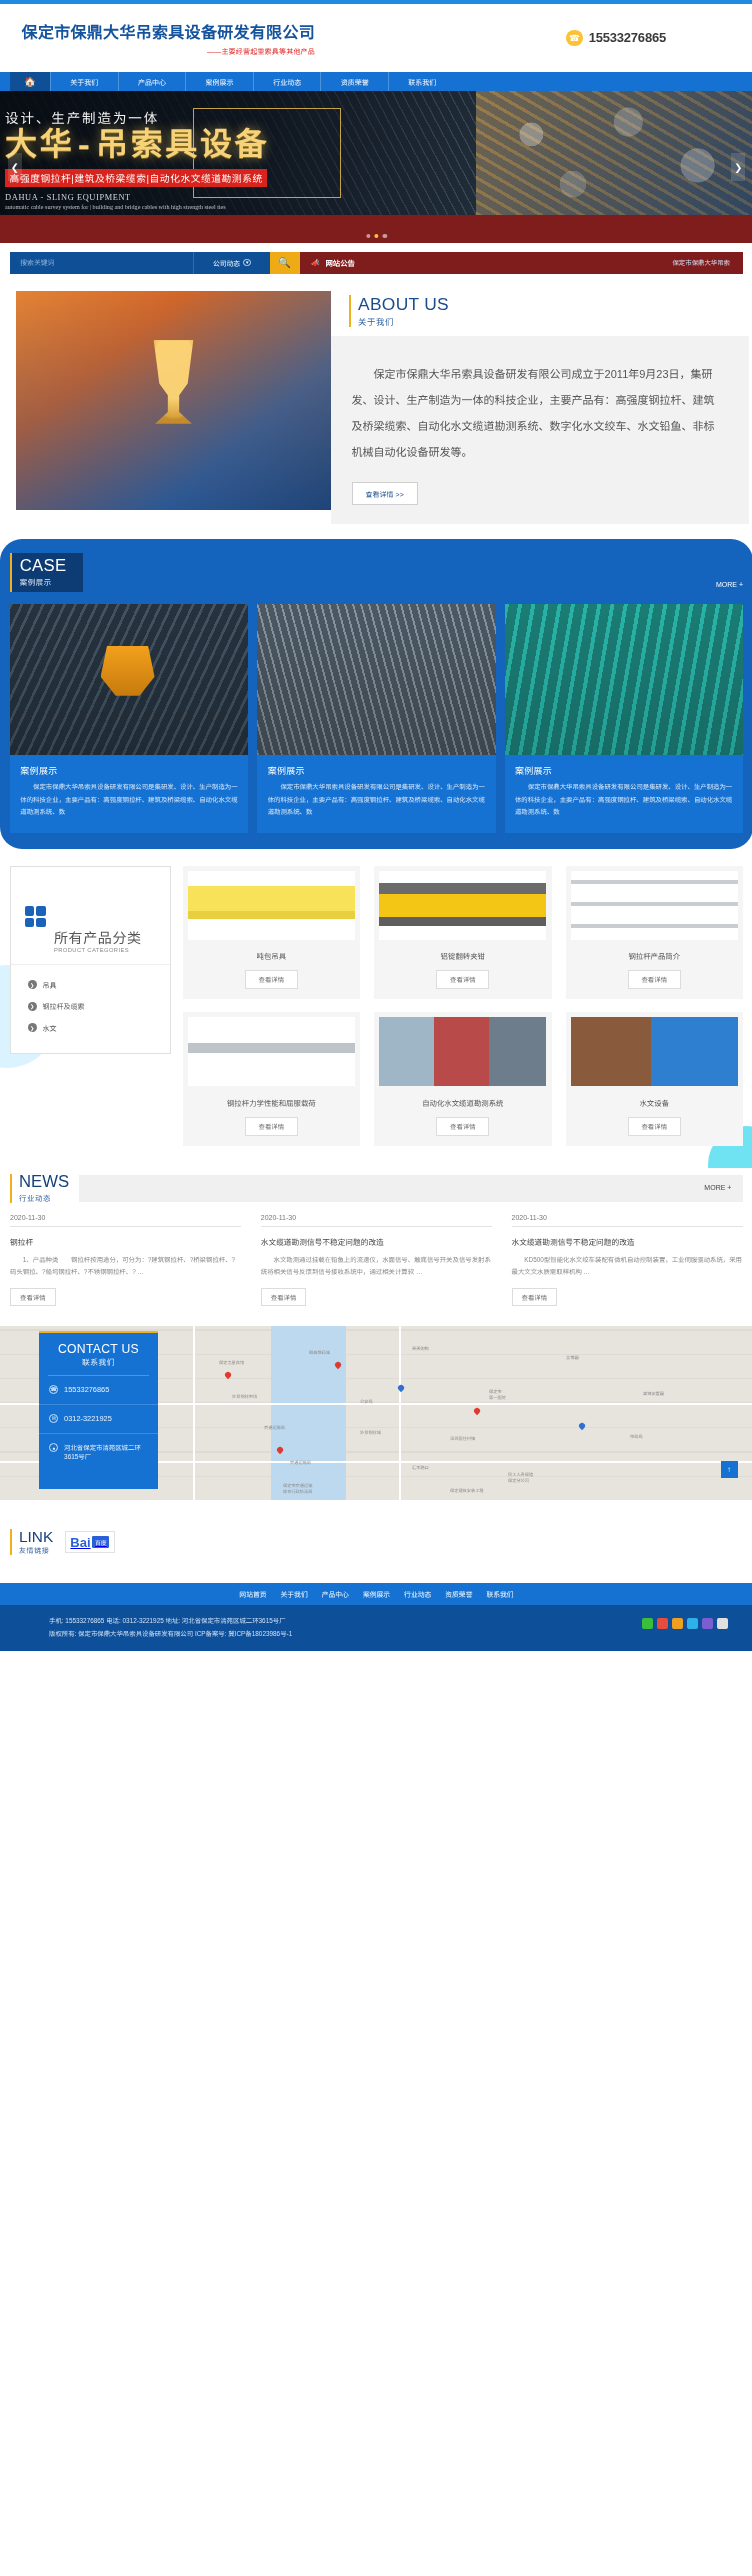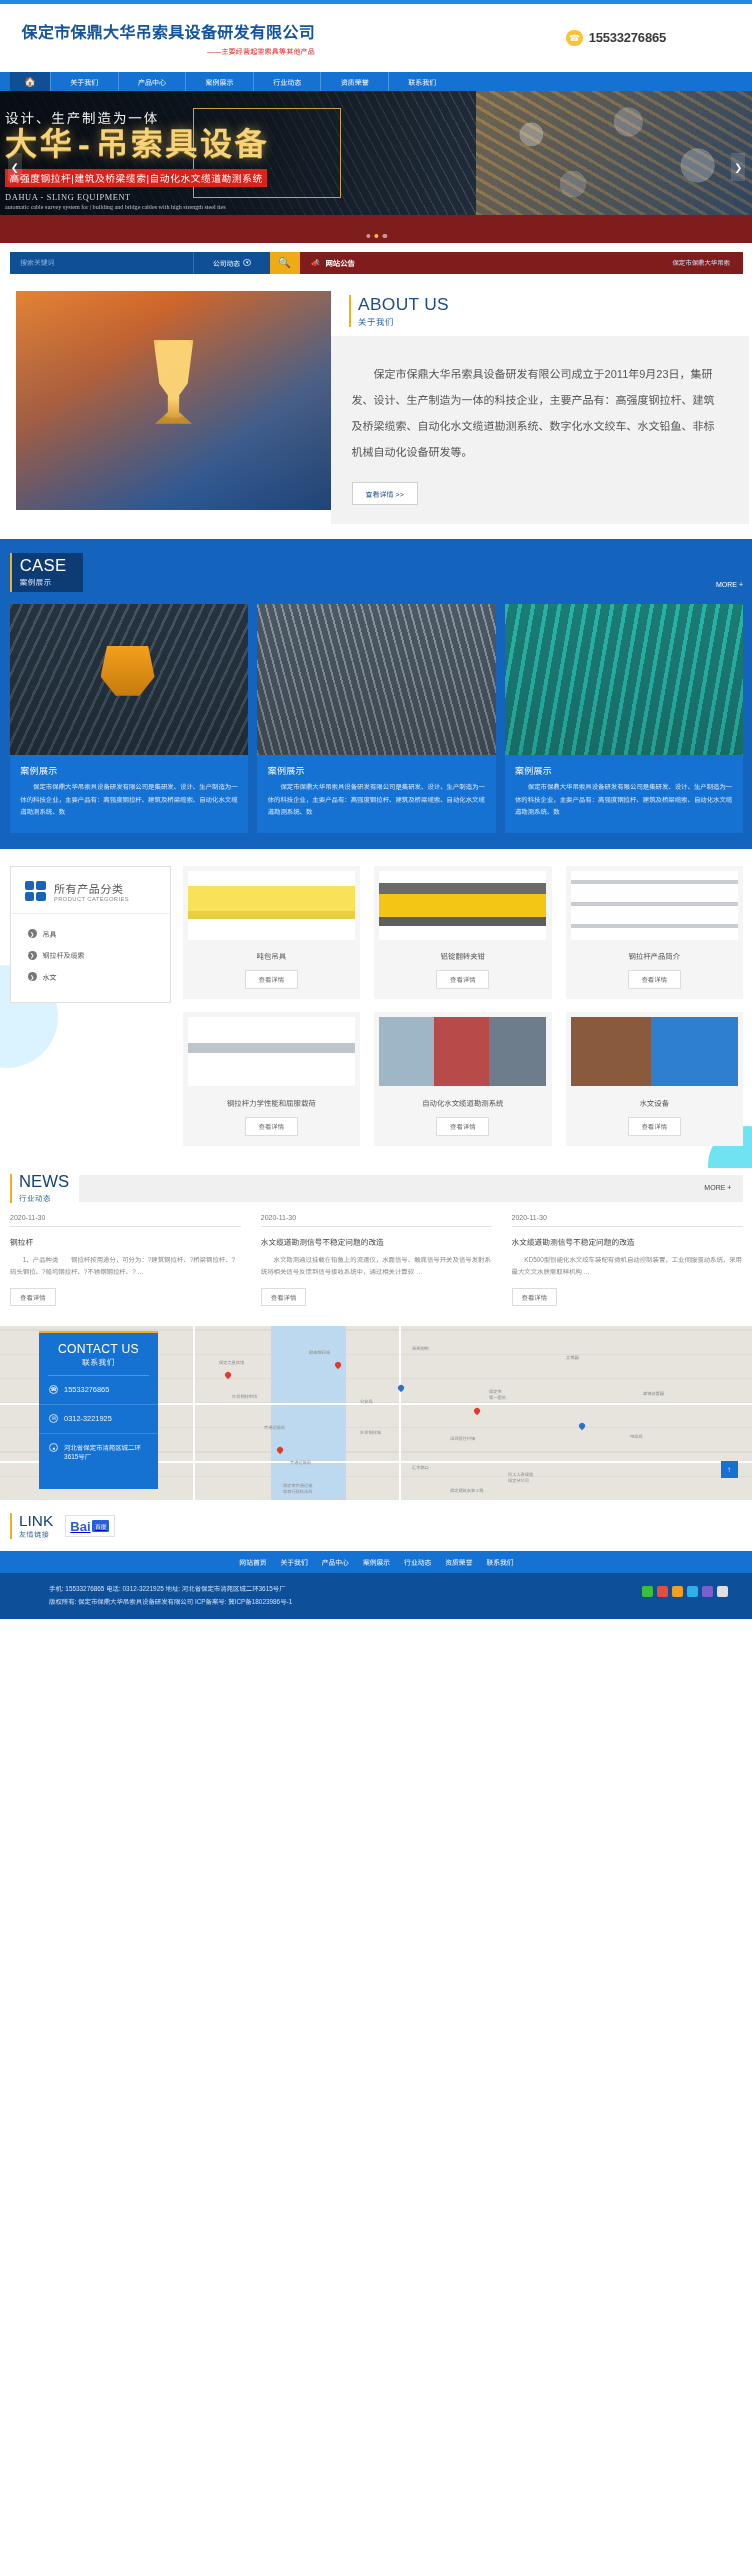--- a/index.html
+++ b/index.html
@@ -137,21 +137,21 @@
   .sec-cn { font-size:8.4px; color:#2a5fa0; margin-top:1.9px; letter-spacing:0.6px;}
   .head-bar { border-left:2.6px solid #f0b020; padding-left:7px; }
   .about-body { background:#f2f2f2; padding:26px 27px 19.3px 20.6px; min-height:164px; }
   .about-p { font-size:11px; color:#555; line-height:2.35; text-indent:2em; }
   .btn-more {
     display:inline-block; margin-top:16.7px; border:0.6px solid #cfcfcf; background:#fff;
     padding:5.1px 13px; font-size:7px; color:#1b4c8c; text-decoration:none; cursor:pointer;
   }
 
   
-  .case { background:#1464bd; padding:14px 0 16.7px; }
+  .case { background:#1464bd; padding:14px 0 16.7px;border-radius:22px; }
   .case-head { width:733px; margin:0 auto 11.6px; display:flex; align-items:flex-end; justify-content:space-between;}
   .case-title {
     background:#0d3b73; padding:4.5px 16.7px 5.1px 7.7px; border-left:2.6px solid #f0b020; position:relative;
   }
   .case-title .en { color:#fff; font-size:16.7px; line-height:1; letter-spacing:0.3px;}
   .case-title .cn { color:#e6eef8; font-size:7.4px; margin-top:1.3px; letter-spacing:0.6px;}
   .case-more { color:#fff; font-size:7px; text-decoration:none; padding-bottom:3.9px; cursor:pointer; }
   .case-grid { width:733px; margin:0 auto; display:flex; gap:9px; }
   .case-card { flex:1; background:#1572d3; }
   .case-img { height:151px; position:relative; overflow:hidden; }
@@ -178,21 +178,21 @@
   .prod-deco-l { position:absolute; left:-45px; top:116px; width:103px; height:103px;
                  border-radius:50%; background:#cfefff; opacity:.75; }
   .prod-deco-r { position:absolute; right:-32px; top:277px; width:77px; height:77px;
                  border-radius:50%; background:#5fe0ef; opacity:.9; }
   .prod-inner { width:733px; margin:0 auto; display:flex; gap:11.6px; position:relative; z-index:2;}
   .prod-side { width:161px; }
   .pcat-box { border:0.6px solid #e0e0e0; background:#fff; padding:13px 0 14px; }
   .pcat-head { display:flex; align-items:center; gap:8.4px; padding:0 14px 10.3px; border-bottom:0.6px solid #eee; }
   .pcat-sq { width:20.6px; height:20.6px; display:grid; grid-template-columns:1fr 1fr; grid-gap:1.9px; }
   .pcat-sq i { display:block; background:#1a63b8; border-radius:1.9px; }
-  .pcat-cn { font-size:11px; color:#555; letter-spacing:0.6px; }
+  .pcat-cn { font-size:14px; color:#555; letter-spacing:0.6px;margin-top:47px; }
   .pcat-en { font-size:5.8px; color:#8a8a8a; letter-spacing:0.4px; margin-top:0.6px;}
   .pcat-list { padding:9px 0 0; }
   .pcat-item { display:flex; align-items:center; gap:5.8px; padding:5.8px 16.7px; font-size:7px;
                color:#555; text-decoration:none; cursor:pointer; }
   .pcat-item .ar {
     width:9px; height:9px; border-radius:50%; background:#777; color:#fff;
     display:flex; align-items:center; justify-content:center; font-size:5.1px;
   }
   .prod-main { flex:1; display:grid; grid-template-columns:repeat(3,1fr); gap:13px 14px; }
   .prod-card { background:#f5f5f5; padding:0 0 10.3px; }
@@ -250,21 +250,21 @@
   .cc-row:last-child { border-bottom:none; }
   .cc-ico { width:9px;height:9px;border:0.6px solid #cfe2f6; border-radius:50%; flex:0 0 9px;
             display:flex;align-items:center;justify-content:center;font-size:5.1px;margin-top:0.6px;}
   .cc-row .txt { line-height:1.55; font-size:6.4px;}
   .cc-row .txt.big { font-size:7.4px; }
   .backtop { position:absolute; right:15.4px; bottom:22px; width:16.7px; height:16.7px; background:#1572d3;
              color:#fff; display:flex; align-items:center; justify-content:center; font-size:7.7px; z-index:6; cursor:pointer;}
 
   
   .linkrow { background:#fff; padding:13px 0 11.6px; }
-  .link-inner { width:733px; margin:0 auto; display:flex; align-items:center; gap:11.6px; }
+  .link-inner { width:733px; margin:16px auto; display:flex; align-items:center; gap:11.6px; }
   .link-title { border-left:2.6px solid #f0b020; padding-left:7px; }
   .link-title .en { font-size:15.4px; color:#16407c; line-height:1; }
   .link-title .cn { font-size:7px; color:#2a5fa0; margin-top:1.3px; letter-spacing:0.6px;}
   .link-logo { display:flex; align-items:center; gap:1.9px; border:0.6px solid #e2e2e2; padding:2.6px 4.5px; cursor:pointer;}
   .link-logo .bd { color:#2b5fd9; font-size:13px; font-weight:bold; }
   .link-logo .pw { background:#2b5fd9; color:#fff; font-size:5.8px; padding:1.3px 2.6px; border-radius:1.3px; }
 
   
   .foot-nav { background:#1572d3; height:22px; }
   .foot-nav .wrap { display:flex; align-items:center; justify-content:center; height:22px; gap:14px; }

